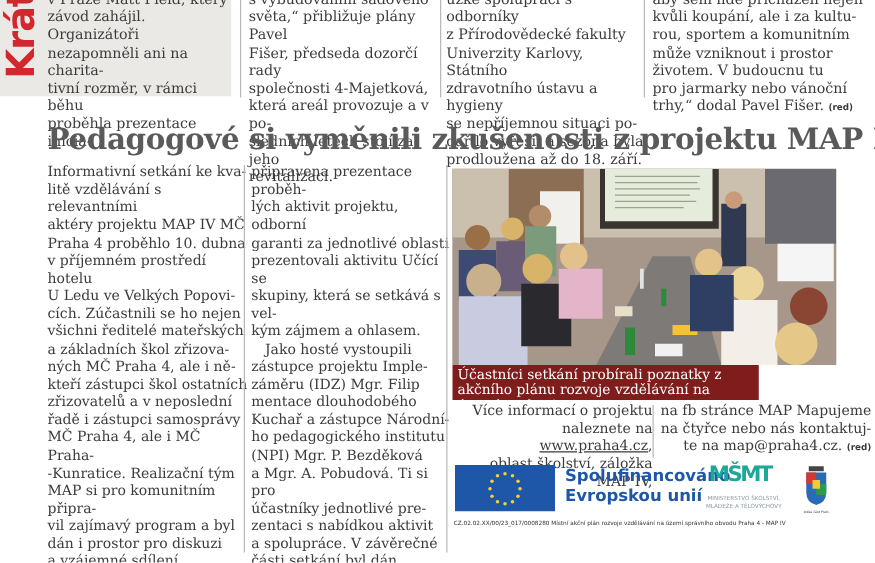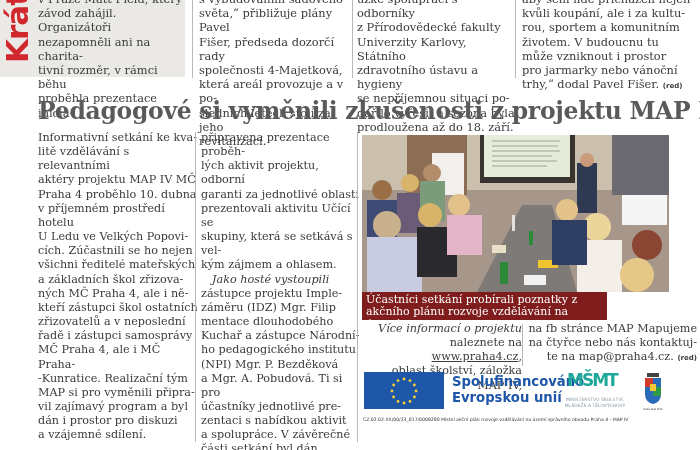--- a/index.html
+++ b/index.html
@@ -30,21 +30,21 @@
 
   .headline {
     position:absolute; left:38px; top:96px; width:640px;
     font-family:"DejaVu Serif","Liberation Serif",serif; font-weight:bold;
     font-size:23.5px; line-height:30px; color:#5a5a5a; letter-spacing:-0.3px; white-space:nowrap;
   }
   .col {
     position:absolute; top:131px; font-size:11.2px; line-height:14.15px; color:#3b3b3b;
   }
   .col p { margin:0; }
-  .indent { text-indent:11px;font-style:italic; }
+  .indent { text-indent:11px; }
   .photo {
     position:absolute; left:362px; top:135px; width:307px; height:157px; overflow:hidden;
     background:#8f8171;
   }
   .caption {
     position:absolute; left:362px; top:292px; width:245px; height:28px;
     background:#7f1d1d; color:#ffffff; font-size:11px; line-height:12.4px;
     padding:2px 4px; box-sizing:border-box;
   }
   .more-col { position:absolute; top:322px; font-size:11.2px; line-height:14.15px; color:#3b3b3b;text-align:right; }
@@ -98,22 +98,22 @@
     <p>zdravotního ústavu a hygieny</p>
     <p>se nepříjemnou situaci po-</p>
     <p>dařilo vyřešit a sezona byla</p>
     <p>prodloužena až do 18. září.</p>
   </div>
   <div class="vline" style="left:515px;top:0;height:78px;"></div>
   <div class="top-col" style="left:522px;width:170px;">
     <p>aby sem lidé přicházeli nejen</p>
     <p>kvůli koupání, ale i za kultu-</p>
     <p>rou, sportem a komunitním</p>
+    <p>může vzniknout i prostor</p>
     <p>životem. V budoucnu tu</p>
-    <p>může vzniknout i prostor</p>
     <p>pro jarmarky nebo vánoční</p>
     <p><span>trhy,“ dodal Pavel Fišer.</span> <span class="red">(red)</span></p>
   </div>
 </div>
 
 <div class="headline">Pedagogové si vyměnili zkušenosti z projektu MAP IV</div>
 
 <div class="col" style="left:38px;width:160px;">
   <p>Informativní setkání ke kva-</p>
   <p>litě vzdělávání s relevantními</p>
@@ -123,21 +123,21 @@
   <p>U Ledu ve Velkých Popovi-</p>
   <p>cích. Zúčastnili se ho nejen</p>
   <p>všichni ředitelé mateřských</p>
   <p>a základních škol zřizova-</p>
   <p>ných MČ Praha 4, ale i ně-</p>
   <p>kteří zástupci škol ostatních</p>
   <p>zřizovatelů a v neposlední</p>
   <p>řadě i zástupci samosprávy</p>
   <p>MČ Praha 4, ale i MČ Praha-</p>
   <p>-Kunratice. Realizační tým</p>
-  <p>MAP si pro vyměnili připra-</p>
+  <p>MAP si pro komunitním připra-</p>
   <p>vil zajímavý program a byl</p>
   <p>dán i prostor pro diskuzi</p>
   <p>a vzájemné sdílení.</p>
 
 </div>
 <div class="vline" style="left:195px;top:132px;height:310px;"></div>
 
 <div class="col" style="left:201px;width:160px;">
   <p>připravena prezentace proběh-</p>
   <p>lých aktivit projektu, odborní</p>

